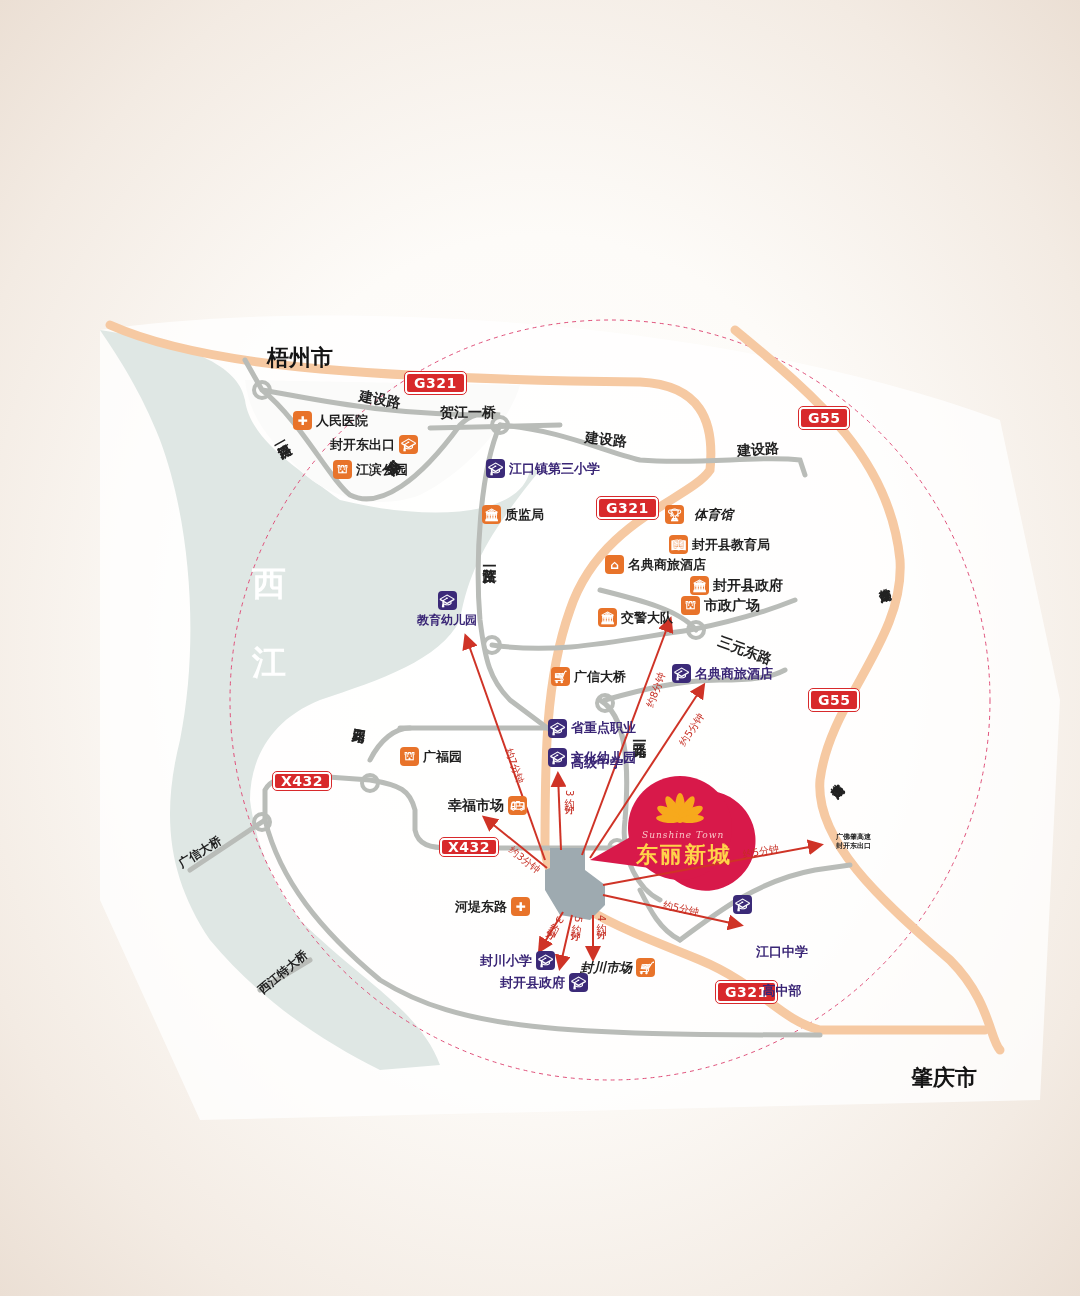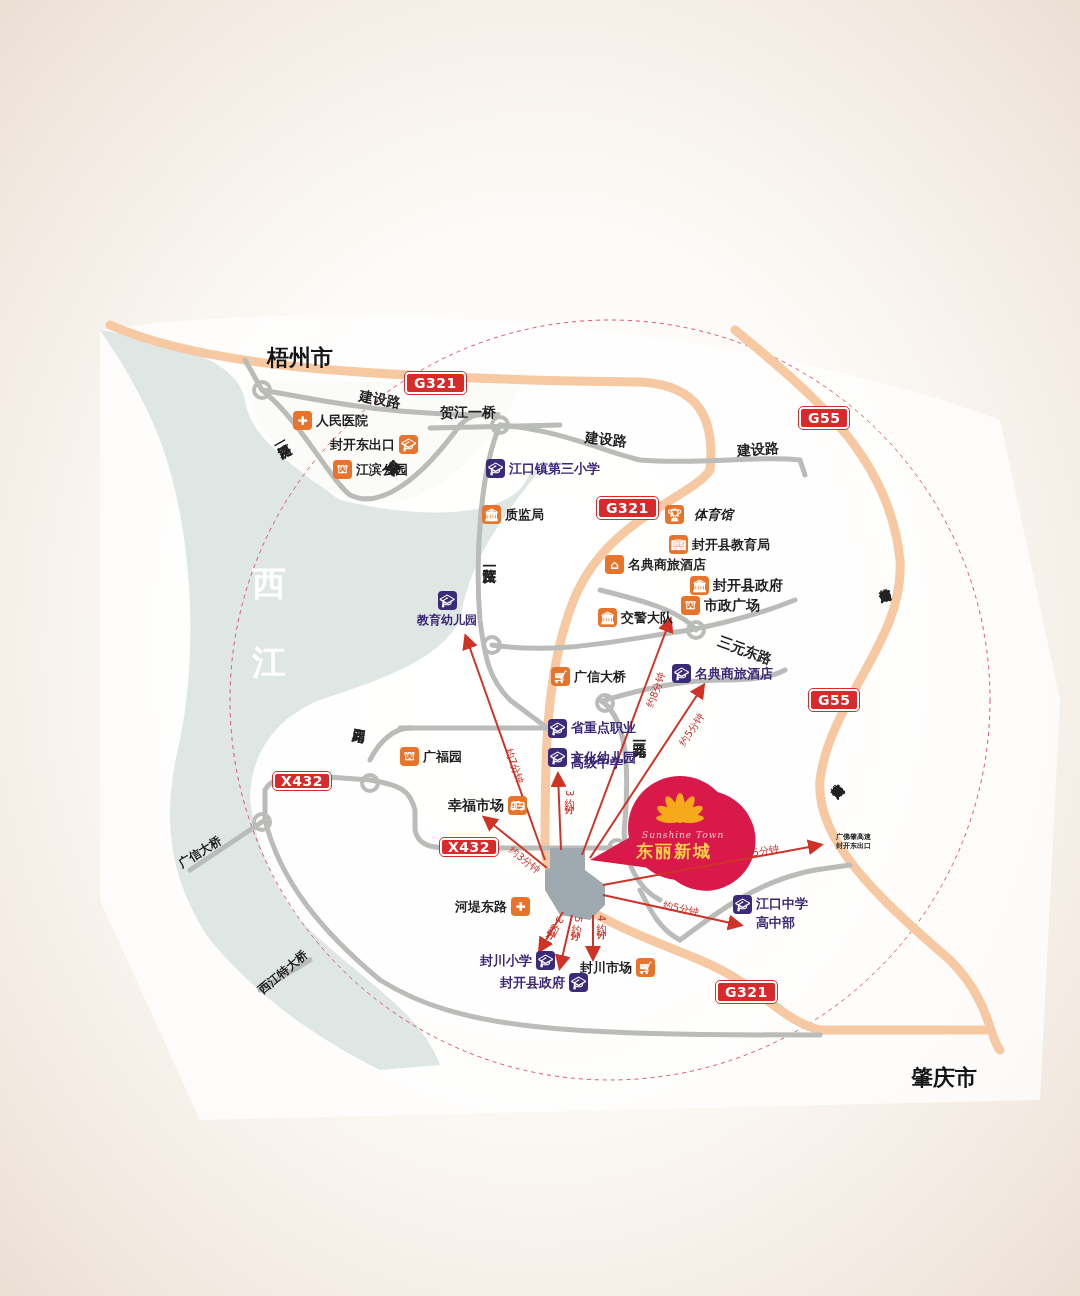--- a/index.html
+++ b/index.html
@@ -16,21 +16,21 @@
   .city { font-size:22px; color:#151515; }
   .river { font-size:34px; color:#ffffff; font-weight:bold; }
   .poi { position:absolute; display:flex; align-items:center; gap:4px; font-size:13px; font-weight:bold; white-space:nowrap; }
   .ic { width:19px; height:19px; border-radius:4px; display:flex; align-items:center; justify-content:center; color:#fff; font-size:12px; font-weight:bold; flex:none; }
   .ic.o { background:#e8732a; }
   .ic.p { background:#3b2a78; }
   .shield { position:absolute; background:#d8292b; color:#fff; font-weight:bold; font-size:14px; border:2px solid #fff; outline:1px solid #d8292b; border-radius:4px; padding:1px 7px; line-height:16px; letter-spacing:0.5px; }
   .shield.sm { font-size:14px; padding:0 6px; line-height:14px; }
   .time { position:absolute; font-size:10px; color:#c62d22; white-space:nowrap; transform-origin:left center; }
   .vert { writing-mode:vertical-rl; }
-  .logo-text { position:absolute; font-size:17px; font-weight:bold; color:#ffd34a; letter-spacing:2px; }
+  .logo-text { position:absolute; font-size:22px; font-weight:bold; color:#ffd34a; letter-spacing:2px; }
   .logo-en { position:absolute; font-family:"DejaVu Serif", serif; font-style:italic; font-size:9px; color:#f9c7c7; letter-spacing:1px; }
 </style>
 </head>
 <body>
 
 <svg id="map" width="1080" height="1296" viewBox="0 0 1080 1296">
   <defs>
     <marker id="ah" markerWidth="8" markerHeight="8" refX="6" refY="4" orient="auto">
       <path d="M0,0 L8,4 L0,8 Z" fill="#cf3326"></path>
     </marker>
@@ -223,27 +223,27 @@
   <span class="ic o">✚</span>
 </div>
 <div class="poi purple" style="left:480px;top:951px;align-items:center;">
   <span>封川小学</span>
   <span class="ic p">🎓︎</span>
 </div>
 <div class="poi purple" style="left:500px;top:973px;">
   <span>封开县政府</span>
   <span class="ic p">🎓︎</span>
 </div>
-<div class="poi dark" style="left:580px;top:958px;">
+<div class="poi dark" style="left:580px;top:958px;font-style:italic;">
   <span>封川市场</span>
   <span class="ic o">🛒︎</span>
 </div>
 <div class="poi purple" style="left:733px;top:895px;align-items:flex-start;">
   <span class="ic p">🎓︎</span>
-  <span style="display:flex;flex-direction:column;gap:1px;">
+  <span style="display:flex;flex-direction:column;gap:21px;align-items:center;margin-top:48px;">
     <span>江口中学</span>
     <span>高中部</span>
   </span>
 </div>
 
 <div class="time" style="left:508px;top:742px;transform:rotate(70deg);">约7分钟</div>
 <div class="time vert" style="left:562px;top:790px;">约3分钟</div>
 <div class="time" style="left:650px;top:700px;transform:rotate(-70deg);">约8分钟</div>
 <div class="time" style="left:682px;top:738px;transform:rotate(-57deg);">约5分钟</div>
 <div class="time" style="left:510px;top:842px;transform:rotate(38deg);">约3分钟</div>

